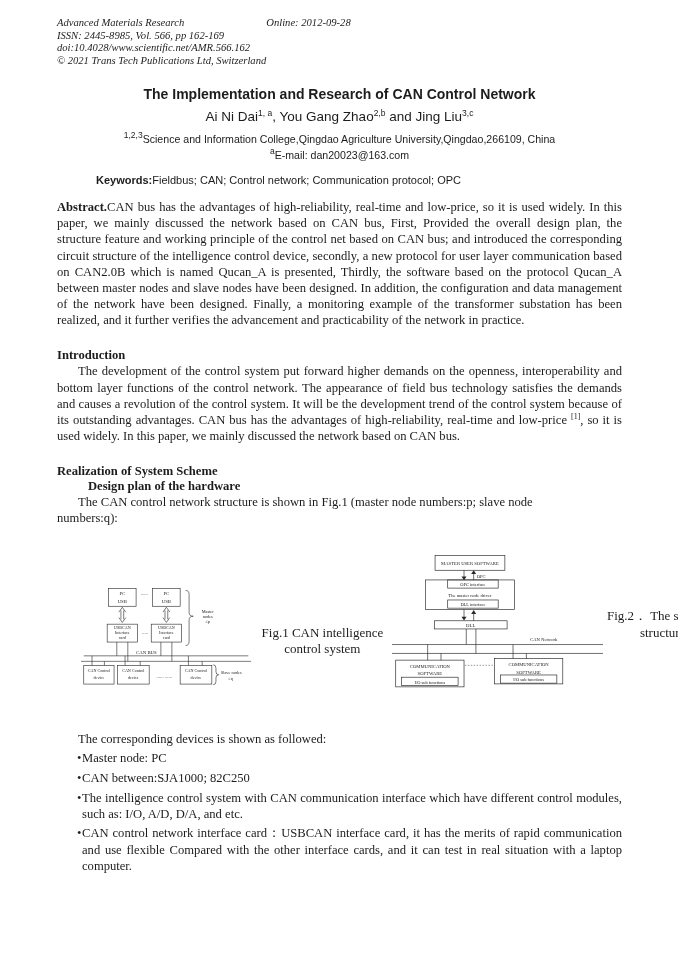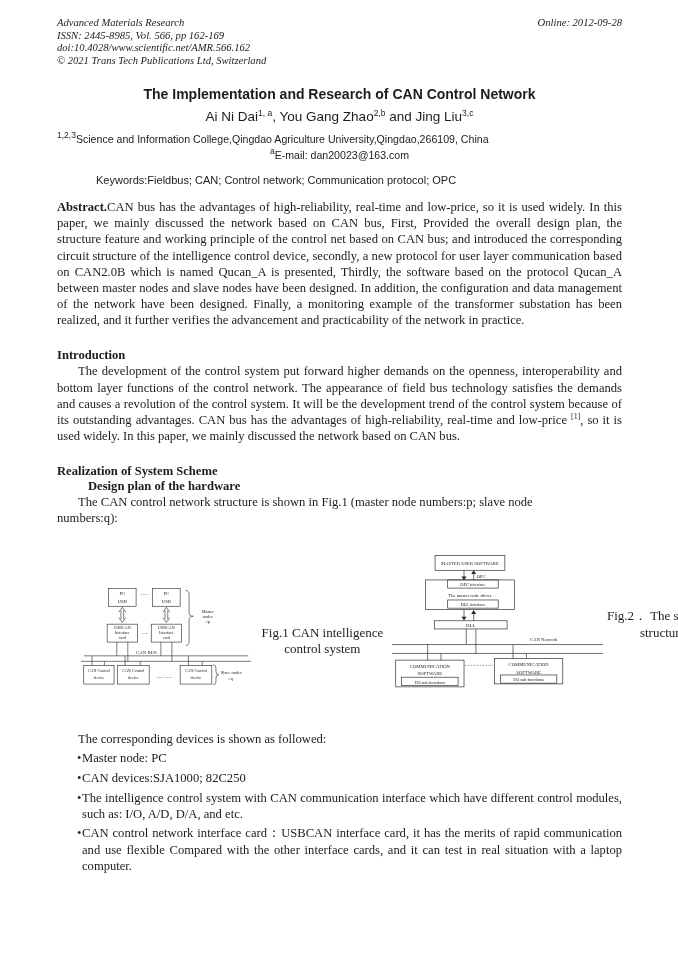--- a/index.html
+++ b/index.html
@@ -5,34 +5,34 @@
   * { margin:0; padding:0; box-sizing:border-box; }
   html,body { background:#ffffff; }
   body {
     width:678px; height:959px; overflow:hidden;
     color:#1c1c1c;
     font-family:"Liberation Serif", serif;
   }
   .page { padding:17px 56px 0 57px; }
 
   
-  .hdr { display:flex; justify-content:space-between; align-items:flex-start;
+  .hdr { display:flex; justify-content:flex-start; align-items:flex-start;
          font-style:italic; font-size:10.6px; line-height:1.18; }
   .hdr-left div { white-space:nowrap; }
   .hdr-right { white-space:nowrap; }
 
   
   .sans { font-family:"Liberation Sans", sans-serif; }
   .title { margin-top:19px; text-align:center; font-weight:bold; font-size:14px; }
   .authors { margin-top:7px; text-align:center; font-size:13.5px; }
   .authors sup, .affil sup, .email sup { font-size:8.5px; vertical-align:super; line-height:0; }
-  .affil { margin-top:9px; text-align:left; font-size:10.6px; }
+  .affil { margin-top:9px; text-align:center; font-size:10.6px; }
   .email { margin-top:4px; text-align:center; font-size:10.6px; }
   .keywords { margin-top:13px; font-size:11px; }
-  .keywords b { font-weight:normal;padding-left:39px; }
+  .keywords b { font-weight:bold;padding-left:39px; }
 
   
   .bodytxt { font-size:12.6px; line-height:1.285; }
   .abstract { margin-top:13px; text-align:justify; }
   .abstract b { font-weight:bold; }
   h3.heading { font-size:12.6px; font-weight:bold; margin-top:20px; }
   .para { text-align:justify; text-indent:21px; margin-top:0; }
   .para sup { font-size:8px; vertical-align:super; line-height:0; }
   .subheading { font-size:12.6px; font-weight:bold; margin-left:31px; }
   .plainpara { text-indent:21px; white-space:pre-line; }
@@ -227,21 +227,21 @@
 
   <div class="devices bodytxt">
     <div class="dev-intro">The corresponding devices is shown as followed:</div>
     <div class="blist">
       <div class="brow">
         <span class="bmark">•</span>
         <span class="btext">Master node: PC</span>
       </div>
       <div class="brow">
         <span class="bmark">•</span>
-        <span class="btext">CAN devices:SJA1000; 82C250</span>
+        <span class="btext">CAN between:SJA1000; 82C250</span>
       </div>
       <div class="brow">
         <span class="bmark">•</span>
         <span class="btext">The intelligence control system with CAN communication interface which have different control modules, such as: I/O, A/D, D/A, and etc.</span>
       </div>
       <div class="brow">
         <span class="bmark">•</span>
         <span class="btext">CAN control network interface card：USBCAN interface card, it has the merits of rapid communication and use flexible Compared with the other interface cards, and it can test in real situation with a laptop computer.</span>
       </div>
     </div>

